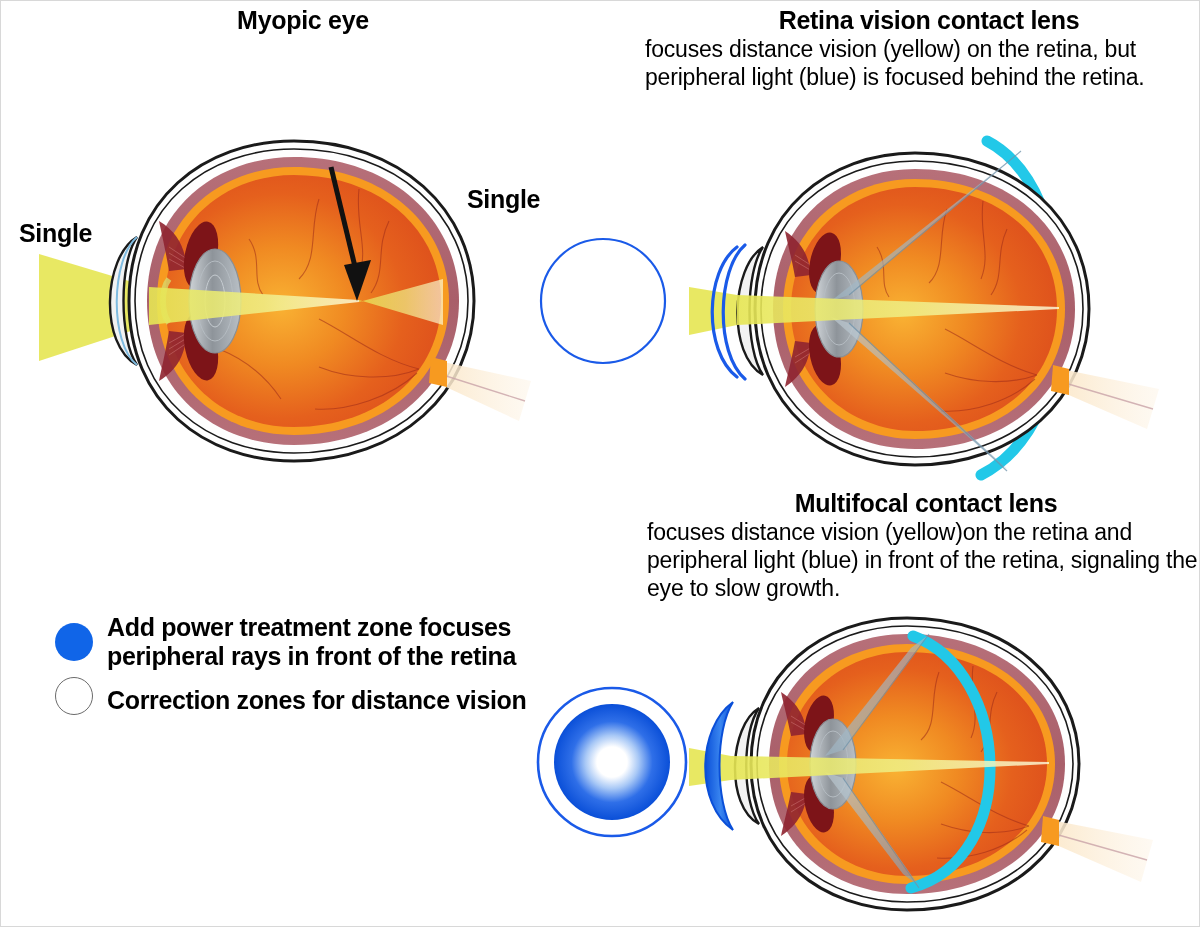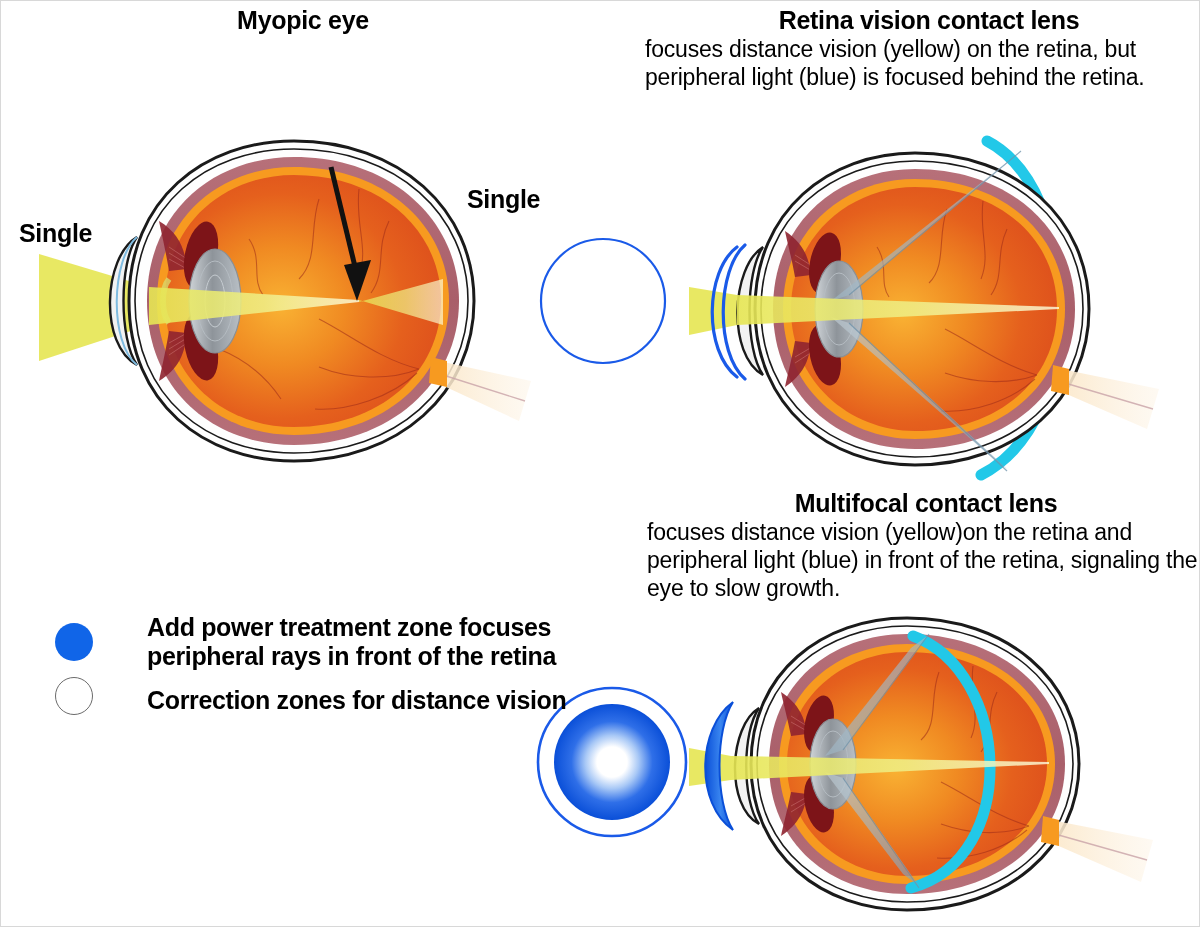--- a/index.html
+++ b/index.html
@@ -45,21 +45,21 @@
   #lens-multi {position:absolute;left:528px;top:678px;width:166px;height:166px;}
 
   
   #legend{position:absolute;left:54px;top:612px;width:520px;}
   .legend-row{display:flex;align-items:flex-end;margin-bottom:6px;}
   .legend-row.two{align-items:center;}
   .swatch{flex:0 0 auto;margin-right:14px;}
   .sw-filled{width:38px;height:38px;border-radius:50%;background:#1065e8;}
   .sw-open{width:36px;height:36px;border-radius:50%;background:#fff;border:1.6px solid #6b6b6b;}
   .legend-text{
-    font-size:25px;font-weight:bold;line-height:1.16;letter-spacing:-0.35px;margin-left:40px;
+    font-size:25px;font-weight:bold;line-height:1.16;letter-spacing:-0.35px;
   }
 </style>
 </head>
 <body>
 
 <div class="panel" id="p-myopic">
   <h2 class="title">Myopic eye</h2>
 </div>
 
 <span class="label-free" id="lbl-cornea">Single</span>

